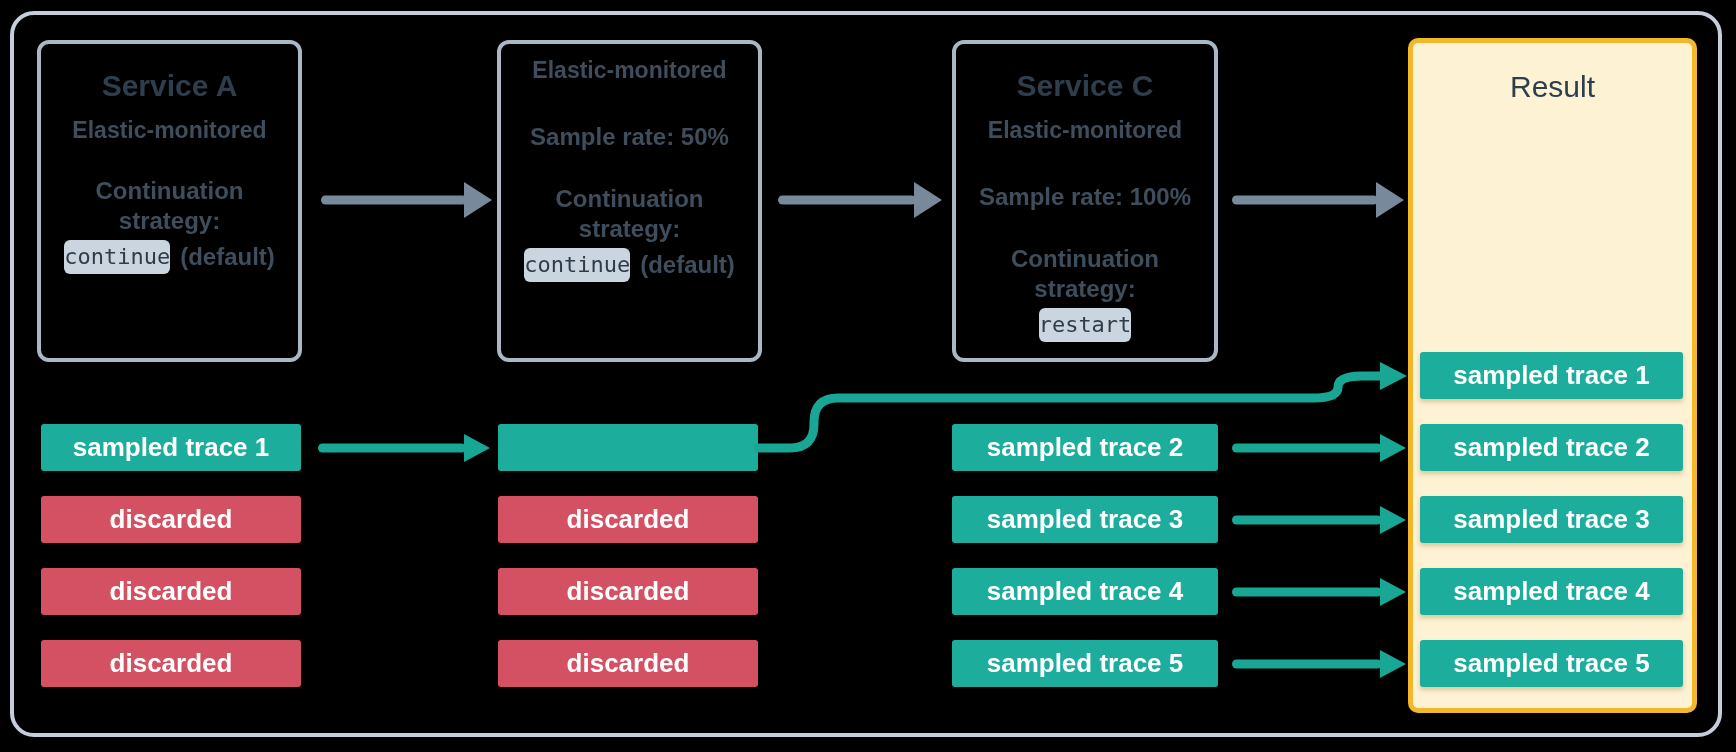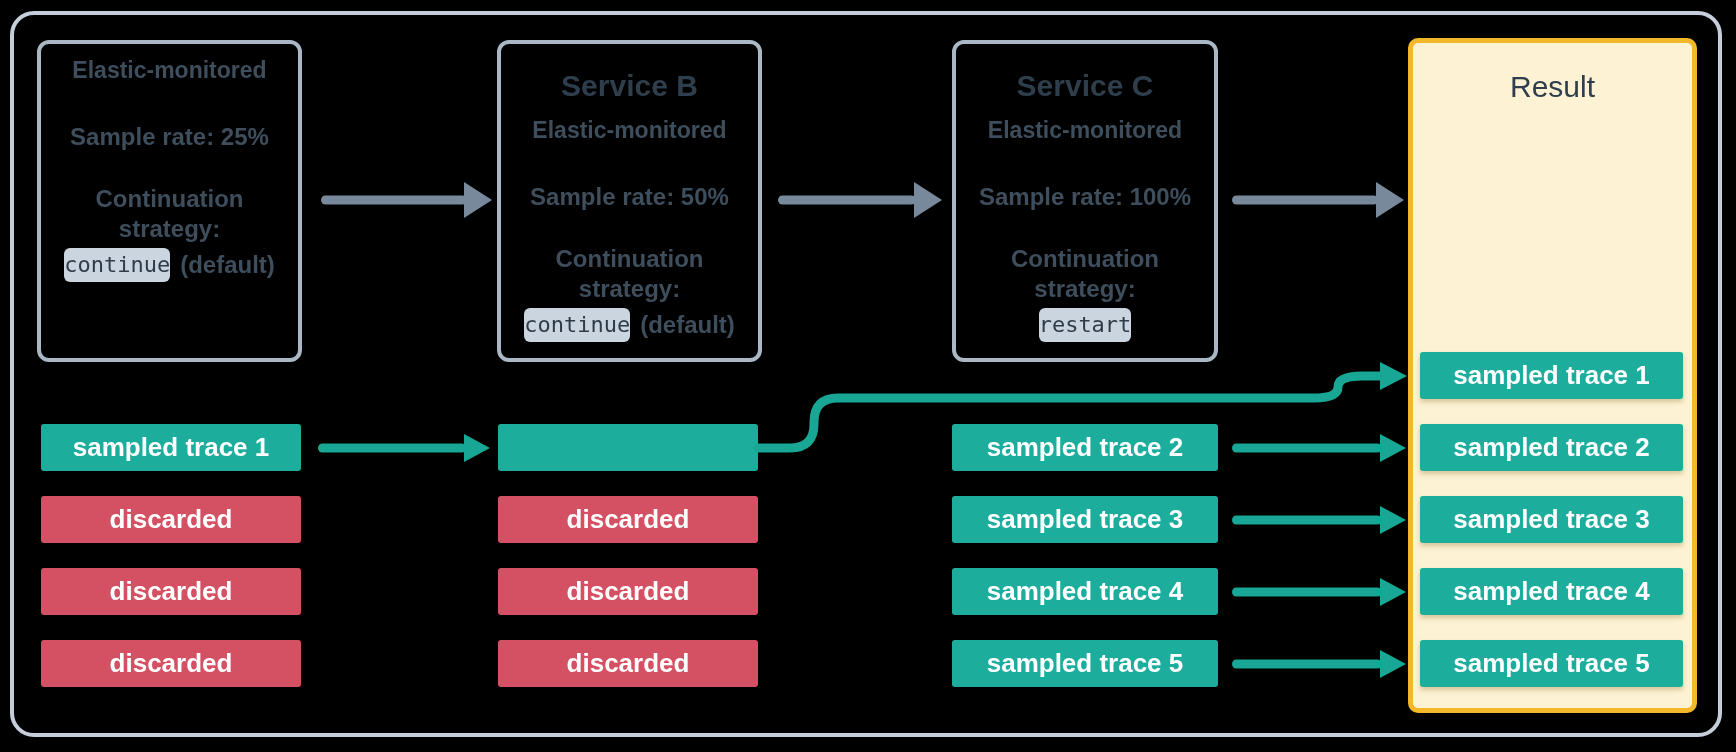--- a/index.html
+++ b/index.html
@@ -151,34 +151,33 @@
   .head-teal  { fill: var(--teal-line); }
   .curve-teal { stroke: var(--teal-line); stroke-width: 9; fill: none; stroke-linecap: round; }
 </style>
 </head>
 <body>
 
 <div class="canvas">
   <div class="outer"></div>
 
   <div class="service-box a">
+    <div class="box-title">Service A</div>
     <div class="box-sub">Elastic-monitored</div>
-    <div class="box-rate">Sample rate: 25%</div>
     <div class="box-cont">
       <div>Continuation</div>
       <div>strategy:</div>
     </div>
     <div class="strategy-row">
       <span class="code-chip">continue</span>
       <span class="strategy-note">(default)</span>
     </div>
   </div>
 
   <div class="service-box b">
-    <div class="box-title">Service B</div>
     <div class="box-sub">Elastic-monitored</div>
     <div class="box-rate">Sample rate: 50%</div>
     <div class="box-cont">
       <div>Continuation</div>
       <div>strategy:</div>
     </div>
     <div class="strategy-row">
       <span class="code-chip">continue</span>
       <span class="strategy-note">(default)</span>
     </div>

